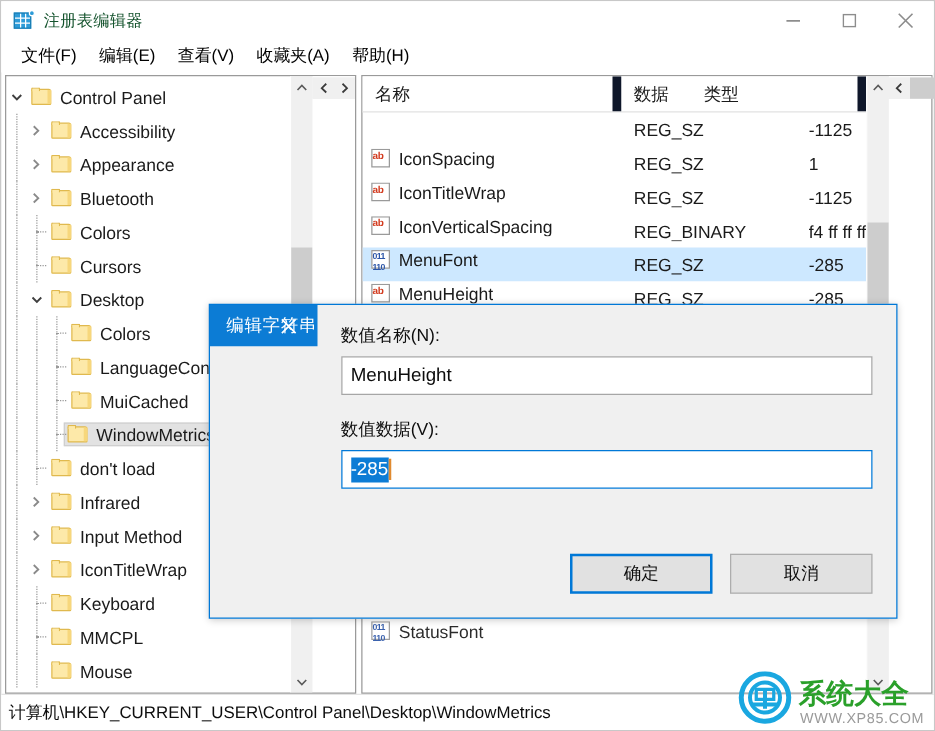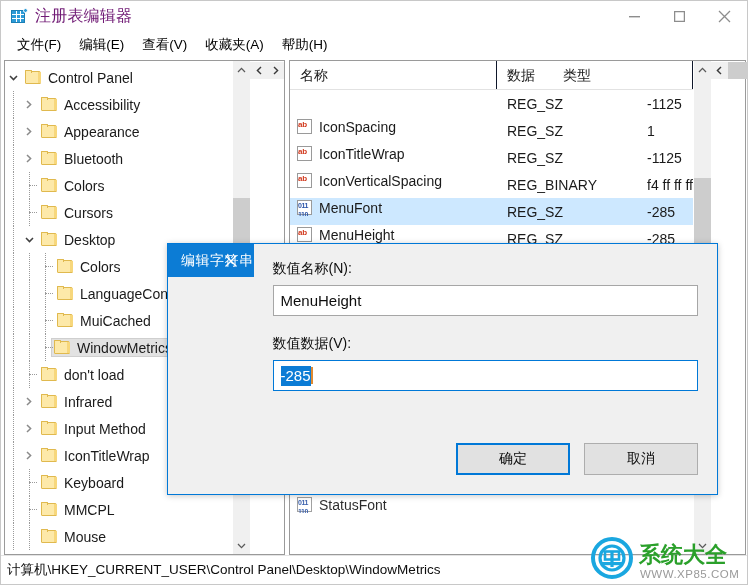--- a/index.html
+++ b/index.html
@@ -68,22 +68,22 @@
   .title-icon .dot {
     position: absolute;
     right: 0; top: 0;
     width: 5px; height: 5px;
     border-radius: 50%;
     background: #2d9bd8;
     border: 1px solid #ffffff;
     box-sizing: border-box;
   }
   .title-text {
-    font-size: 16px;
-    color: #701a75;
+    font-size: 13px;
+    color: #14532d;
     letter-spacing: 0.2px;
   }
   .win-buttons {
     position: absolute;
     right: 0; top: 0;
     height: 31px;
     display: flex;
   }
   .win-btn {
     width: 45px;
@@ -240,21 +240,21 @@
     border-bottom: 1px solid #e2e2e2;
     font-size: 14px;
     color: #1a1a1a;
     align-items: center;
   }
   .lv-th {
     padding-left: 10px;
     height: 28px;
     line-height: 28px;
     box-sizing: border-box;
-    border-right: 1px solid #0f172a;
+    border-right: 7px solid #0f172a;
     overflow: hidden;
     white-space: nowrap;
   }
   .lv-th.c-name { width: 207px; flex: 0 0 207px; }
   .lv-th.c-type { width: 140px; flex: 0 0 140px; }
   .lv-th.c-data { flex: 1 1 auto; border-right: 0; }
 
   .lv-rows { font-size: 14px; color: #1a1a1a; }
   .lv-row {
     height: 27px;

